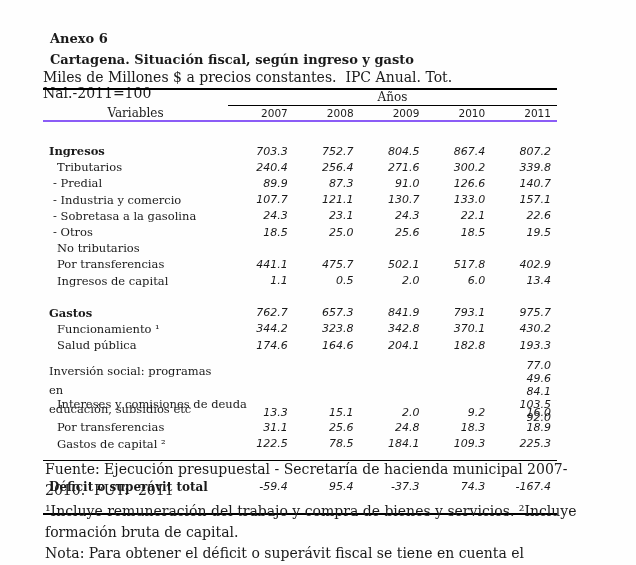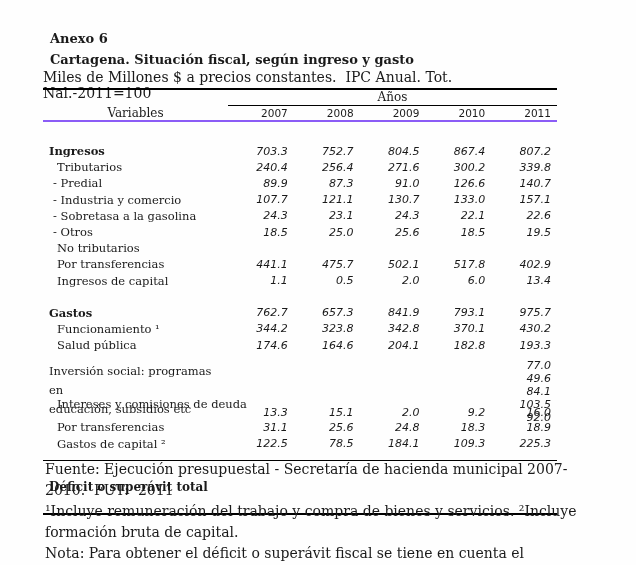--- a/index.html
+++ b/index.html
@@ -244,20 +244,27 @@
           <div class="tcell">78.5</div>
           <div class="tcell">184.1</div>
           <div class="tcell">109.3</div>
           <div class="tcell">225.3</div>
         </div>
       </div>
     </div>
 
   <div class="total-row">
     <div class="tlabel ind0">Déficit o superávit total</div>
+    <div class="tvals">
+      <div class="tcell">-59.4</div>
+      <div class="tcell">95.4</div>
+      <div class="tcell">-37.3</div>
+      <div class="tcell">74.3</div>
+      <div class="tcell">-167.4</div>
+    </div>
   </div>
 </div>
 
 <div class="footer">
   <p>Fuente: Ejecución presupuestal - Secretaría de hacienda municipal 2007-2010.  FUT:  2011</p>
   <p class="fn-sup">¹Incluye remuneración del trabajo y compra de bienes y servicios. ²Incluye formación bruta de capital.</p>
   <p>Nota: Para obtener el déficit o superávit fiscal se tiene en cuenta el préstamo neto, que corresponde a la</p>
   <p>adquisición o colocación de activos financieros o de capital.</p>
 
 </div>

